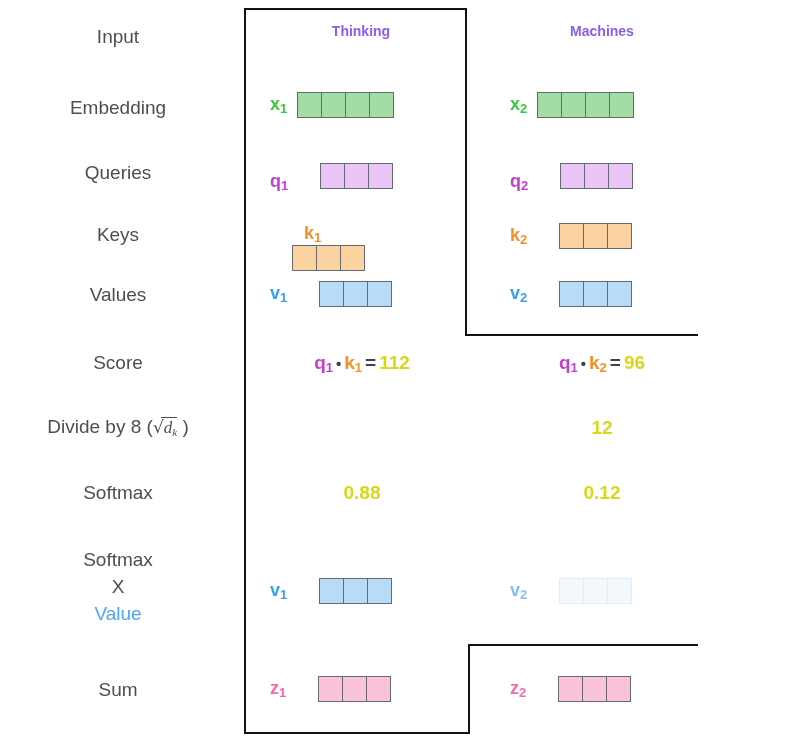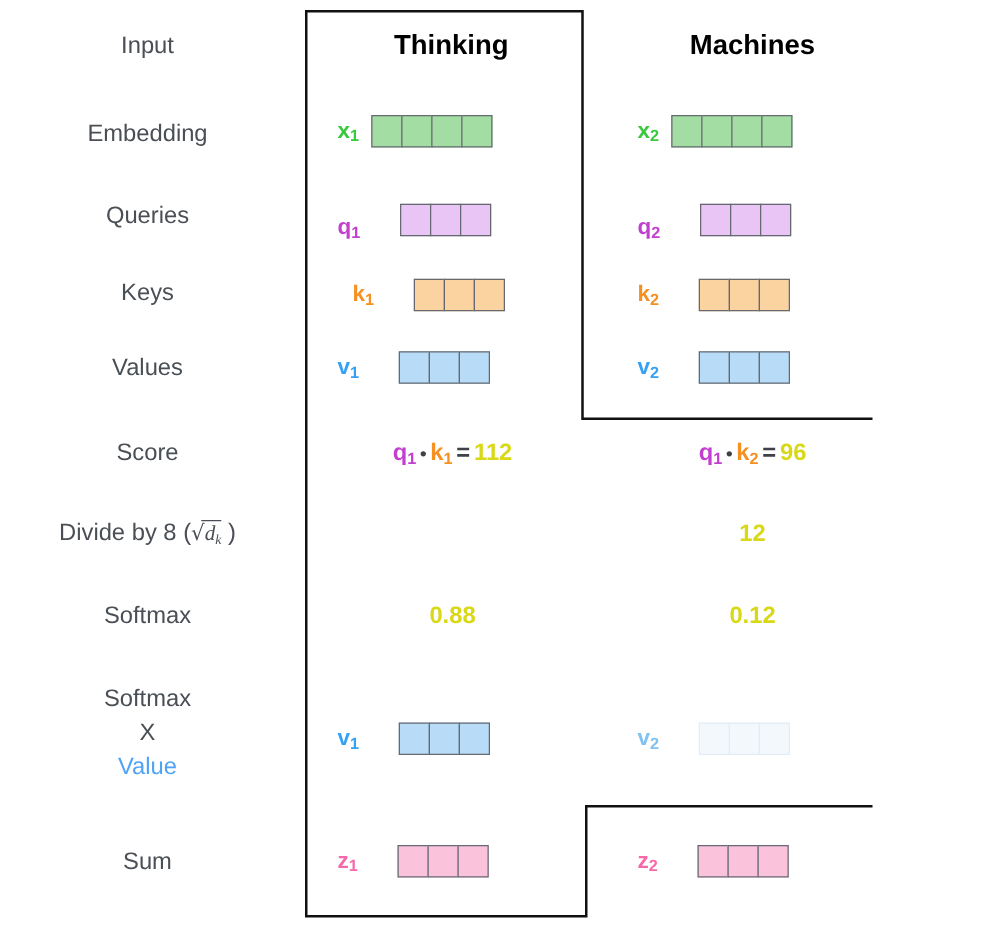--- a/index.html
+++ b/index.html
@@ -71,23 +71,23 @@
     left: 8px;
     right: 0;
     top: 1px;
     height: 1px;
     background: #4a4f55;
   }
 
   
   .word-heading {
     position: absolute;
-    font-size: 22px;
+    font-size: 14px;
     font-weight: bold;
-    color: #000000;
+    color: #8b5cf6;
     text-align: center;
     white-space: nowrap;
   }
 
   
   .vec-group {
     position: absolute;
     display: flex;
     align-items: center;
   }
@@ -223,21 +223,21 @@
     <span class="vec-tag t-query">
       <span>q</span><span class="sub">2</span>
     </span>
     <span class="vec-boxes" style="margin-left:22px;">
       <span class="cell c-query"></span>
       <span class="cell c-query"></span>
       <span class="cell c-query"></span>
     </span>
   </div>
 
-  <div class="vec-group" style="left:282px; top:223px;">
+  <div class="vec-group" style="left:270px; top:223px;flex-direction:column;">
     <span class="vec-tag t-key">
       <span>k</span><span class="sub">1</span>
     </span>
     <span class="vec-boxes" style="margin-left:22px;">
       <span class="cell c-key"></span>
       <span class="cell c-key"></span>
       <span class="cell c-key"></span>
     </span>
   </div>
   <div class="vec-group" style="left:510px; top:223px;">

